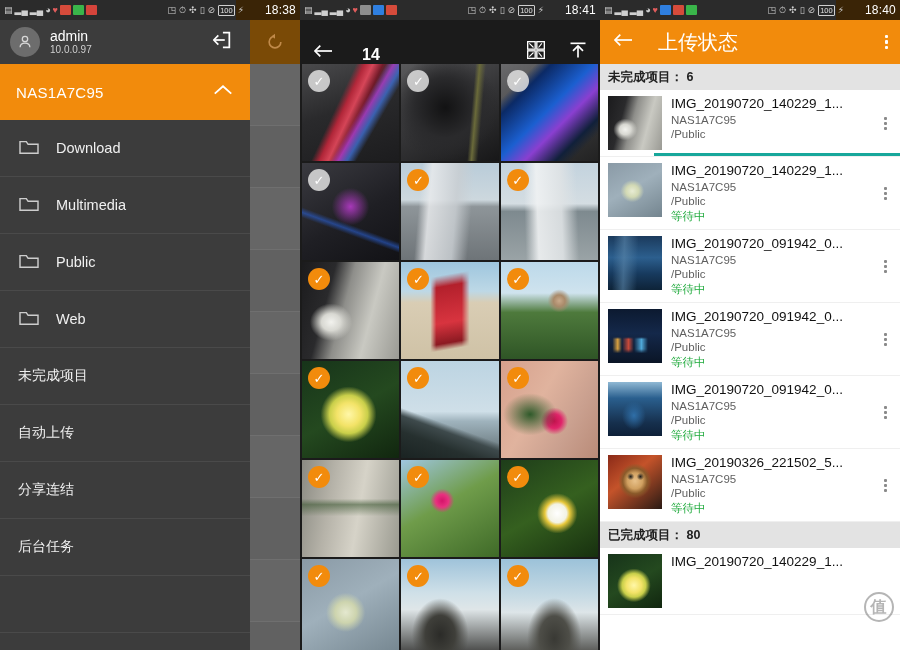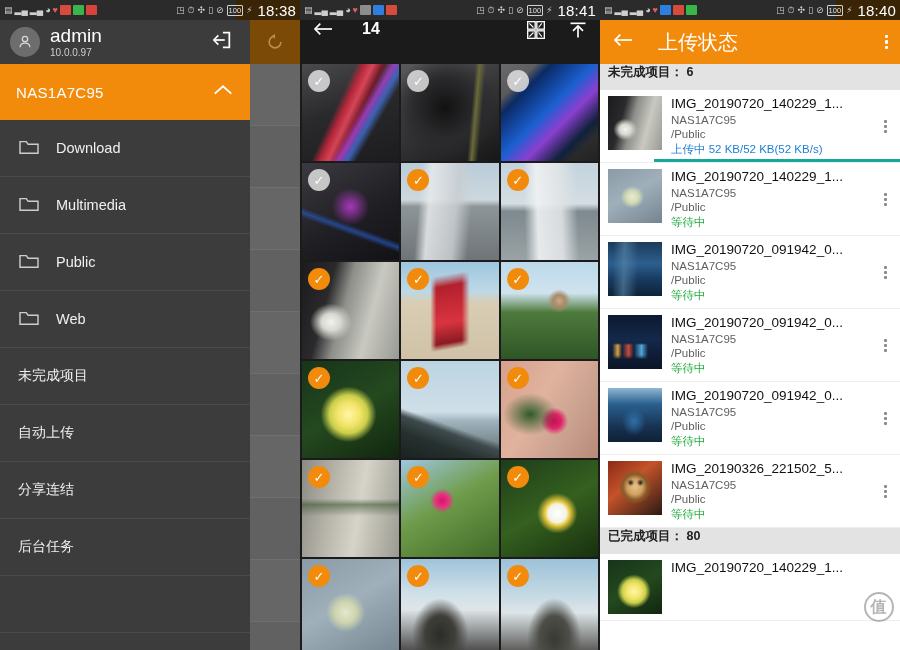--- a/index.html
+++ b/index.html
@@ -14,76 +14,76 @@
 
   
   .statusbar { height:20px; display:flex; align-items:center; padding:0 4px;
                font-size:11px; color:#e8e8e8; position:relative; z-index:40; }
   .sb-dark { background:#2b2b2b; }
   .sb-orangeish { background:#2b2b2b; }
   .sb-left { display:flex; align-items:center; gap:2px; }
   .sb-right { margin-left:auto; display:flex; align-items:center; gap:3px; }
   .sb-ico { font-size:9px; line-height:1; color:#cfcfcf; display:inline-block; }
   .sb-chip { width:11px; height:10px; border-radius:1px; display:inline-block; }
-  .sb-time { font-size:15px; color:#fff; letter-spacing:.2px; margin-left:2px; }
+  .sb-time { font-size:12px; color:#fff; letter-spacing:.2px; margin-left:18px; }
   .sb-batt { font-size:7.5px; border:1px solid #cfcfcf; border-radius:1px;
              padding:0 1px; line-height:9px; display:inline-block; color:#e0e0e0; }
   .sb-tint { position:absolute; right:0; top:0; height:20px; width:64px; background:#3a2406; z-index:-1;}
 
   
   .scrim-bg { position:absolute; inset:20px 0 0 0; background:#6a6a6a; }
   .bg-appbar { position:absolute; left:250px; top:20px; width:50px; height:44px;
                background:#7a4a06; display:flex; align-items:center; justify-content:center; }
   .bg-rows { position:absolute; left:250px; top:64px; right:0; bottom:0; }
   .bg-row { height:62px; border-bottom:1px solid #6f6f6f; background:#666; }
   .bg-row:nth-child(even){ background:#616161; }
 
   .drawer { position:absolute; left:0; top:20px; width:250px; bottom:0;
             background:#3c3c3c; z-index:10; }
   .dr-head { height:44px; background:#3c3c3c; display:flex; align-items:center;
              padding:0 10px; gap:10px; }
   .avatar { width:30px; height:30px; border-radius:50%; background:#6d6d6d;
             display:flex; align-items:center; justify-content:center; flex:0 0 auto; }
   .dr-user { display:flex; flex-direction:column; justify-content:center; line-height:1.15; }
-  .dr-user .u-name { color:#fff; font-size:19px; }
+  .dr-user .u-name { color:#fff; font-size:14px; }
   .dr-user .u-ip { color:#cfcfcf; font-size:10px; }
   .logout { margin-left:auto; margin-right:6px; }
 
   .nasbar { height:56px; background:#f28b0c; display:flex; align-items:center;
             padding:0 16px; }
   .nasbar .nas-label { color:#fff; font-size:15px; letter-spacing:.3px; }
   .nasbar .chev { margin-left:auto; }
 
   .dr-list { }
   .dr-item { height:57px; display:flex; align-items:center; padding:0 18px;
              border-bottom:1px solid #4a4a4a; color:#f0f0f0; font-size:14.5px; gap:16px; }
   .dr-item.plain { font-size:14px; }
   .folder-ico { flex:0 0 auto; }
 
   
-  .p2-appbar { height:44px; background:#1b1b1b; display:flex; align-items:flex-start;
+  .p2-appbar { height:44px; background:#1b1b1b; display:flex; align-items:flex-end;
                padding:0 12px; gap:18px; }
   .p2-appbar .count { color:#fff; font-size:16px; font-weight:bold; margin-left:10px; }
   .p2-appbar .sp { margin-left:auto; }
   .grid { display:grid; grid-template-columns:repeat(3,1fr); gap:2px;
           padding:0 2px; background:#1b1b1b; }
   .cell { position:relative; width:100%; height:97px; overflow:hidden; background:#333; }
   .cell .art { position:absolute; inset:0; }
   .chk { position:absolute; left:6px; top:6px; width:22px; height:22px;
          border-radius:50%; display:flex; align-items:center; justify-content:center;
          font-size:13px; color:#fff; }
   .chk.on { background:#f28b0c; }
   .chk.off { background:rgba(225,225,225,.85); color:#fff; }
 
   
   .p3-appbar { height:44px; background:#f28b0c; display:flex; align-items:center;
                padding:0 12px; gap:16px; }
   .p3-appbar .ttl { color:#fff; font-size:20px; margin-left:8px; }
   .p3-appbar .kebab { margin-left:auto; }
-  .sect { background:#e3e3e3; height:26px; display:flex; align-items:flex-start;
+  .sect { background:#e3e3e3; height:26px; display:flex; align-items:center;
           padding:0 8px; font-size:12.5px; color:#212121; font-weight:bold; }
   .ul-item { display:flex; padding:6px 8px 6px 8px; gap:9px; background:#fff;
              border-bottom:1px solid #efefef; position:relative; }
   .thumb { width:54px; height:54px; flex:0 0 auto; overflow:hidden; position:relative; background:#555; }
   .meta { flex:1 1 auto; min-width:0; line-height:1.25; }
   .meta .fname { font-size:13.5px; color:#111; white-space:nowrap; overflow:hidden; }
   .meta .host, .meta .path { font-size:11.5px; color:#5f5f5f; }
   .meta .st { font-size:11.5px; }
   .st-wait { color:#1faa3c; }
   .st-up { color:#1d7fd6; }
@@ -457,21 +457,20 @@
 
     <div class="ul-item">
       <div class="thumb">
         <div class="art" style="position:absolute;inset:0;background:linear-gradient(105deg,#1b1b1d 0%,#2a2a2c 28%,#8e8e8a 46%,#c9c9c2 70%,#9a9a94 100%)"></div>
         <div class="art" style="position:absolute;inset:0;background:radial-gradient(ellipse at 32% 62%,#f2f2ee 0%,#d8d8d2 11%,transparent 23%)"></div>
       </div>
       <div class="meta">
         <div class="fname">IMG_20190720_140229_1...</div>
         <div class="host">NAS1A7C95</div>
         <div class="path">/Public</div>
-        <div class="st st-up">上传中  52 KB/52 KB(52 KB/s)</div>
       </div>
       <div class="kebab-sm">
         <span class="dot3">
             <i></i>
             <i></i>
             <i></i>
           </span>
       </div>
       <div class="progress"></div>
     </div>

